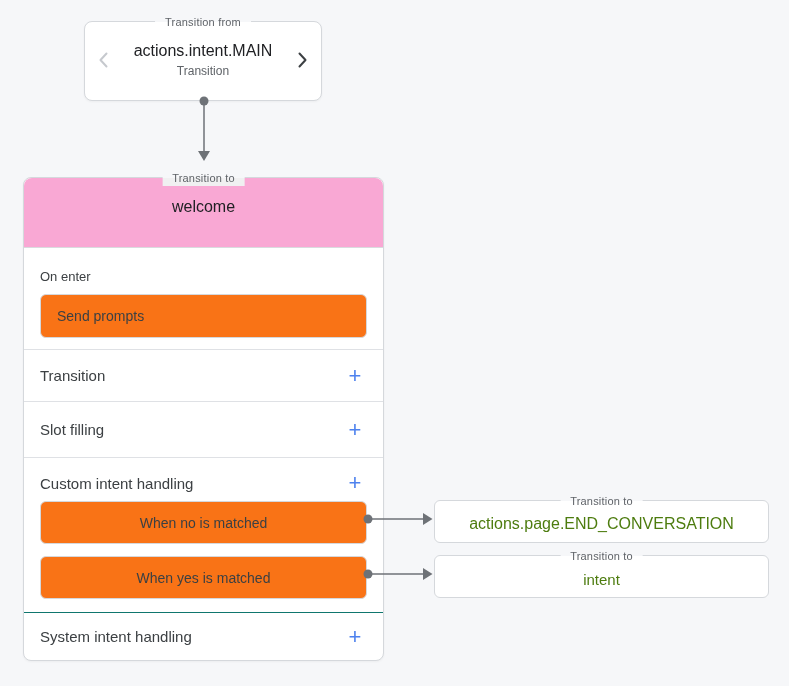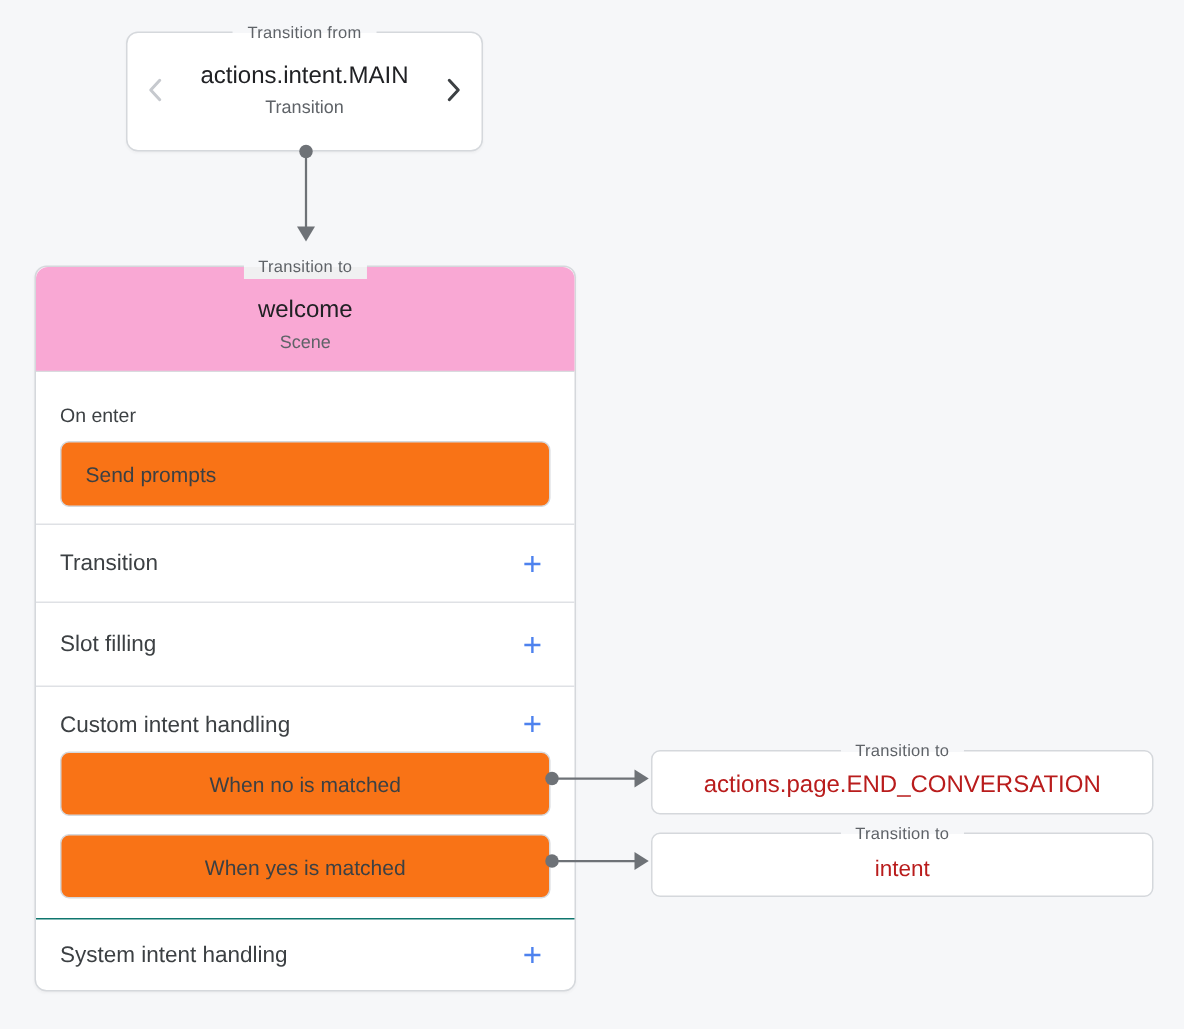--- a/index.html
+++ b/index.html
@@ -88,21 +88,21 @@
 
   
   .target-node {
     position: absolute; width: 335px; height: 43px; left: 434px;
     background: #ffffff; border: 1px solid #d5d8dc; border-radius: 6px;
     display: flex; align-items: center; justify-content: center;
     padding-top: 5px; cursor: pointer;
   }
   .target-node.t0 { top: 500px; }
   .target-node.t1 { top: 555px; }
-  .target-title { font-size: 16px; color: #b91c1c; text-align: right; }
+  .target-title { font-size: 16px; color: #4d7c0f; text-align: right; }
   .target-node.t1 .target-title { font-size: 15px; }
 </style>
 </head>
 <body>
 
 <div class="canvas">
 
   <svg class="connectors" viewBox="0 0 789 686">
     <g fill="#6e7277" stroke="none">
       <circle cx="204" cy="101" r="4.5"></circle>
@@ -139,21 +139,20 @@
           </svg>
       </span>
     </button>
   </div>
 
   <div class="scene-card">
     <span class="legend legend-on-gray">Transition to</span>
 
     <div class="scene-header">
       <div class="scene-title">welcome</div>
-      <div class="scene-sub">Scene</div>
     </div>
 
     <div class="section-onenter">
       <div class="section-label">On enter</div>
       <div class="item-box">
         <span>Send prompts</span>
       </div>
     </div>
 
     <div class="card-row row-condition">

